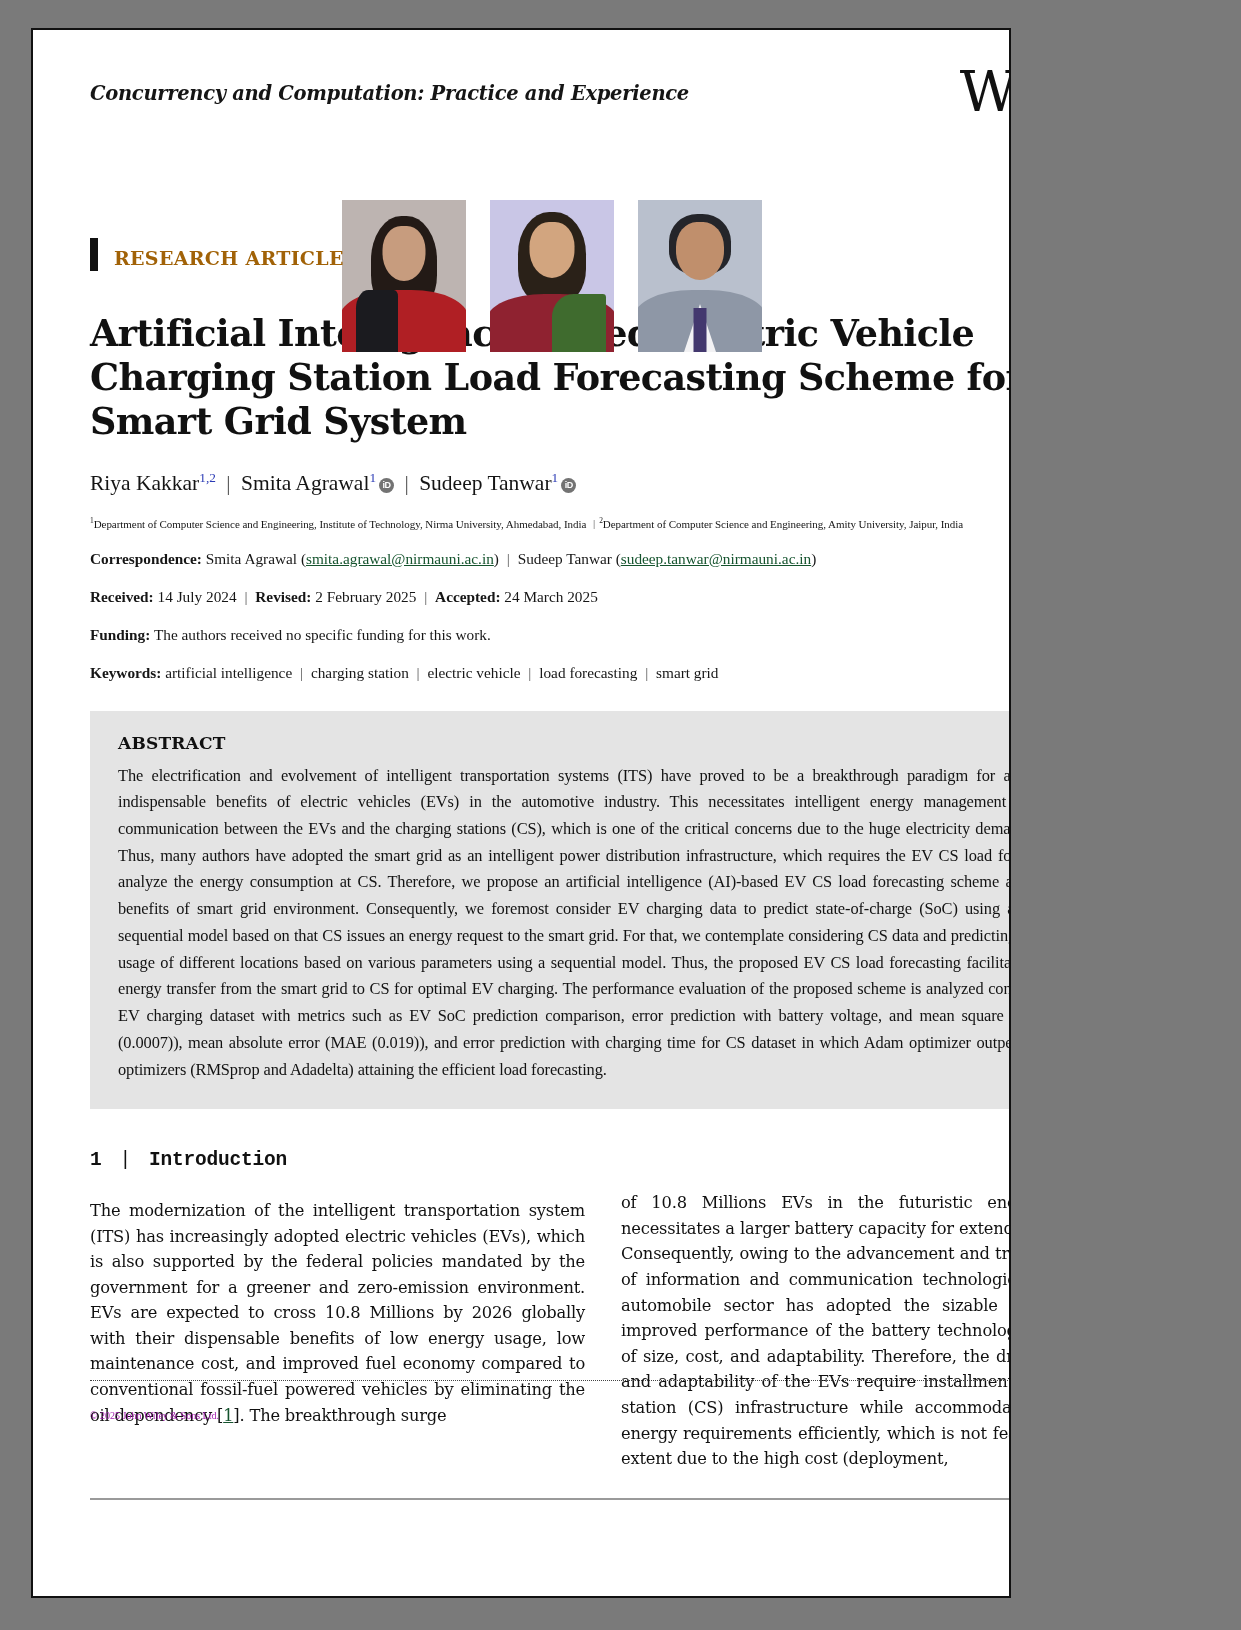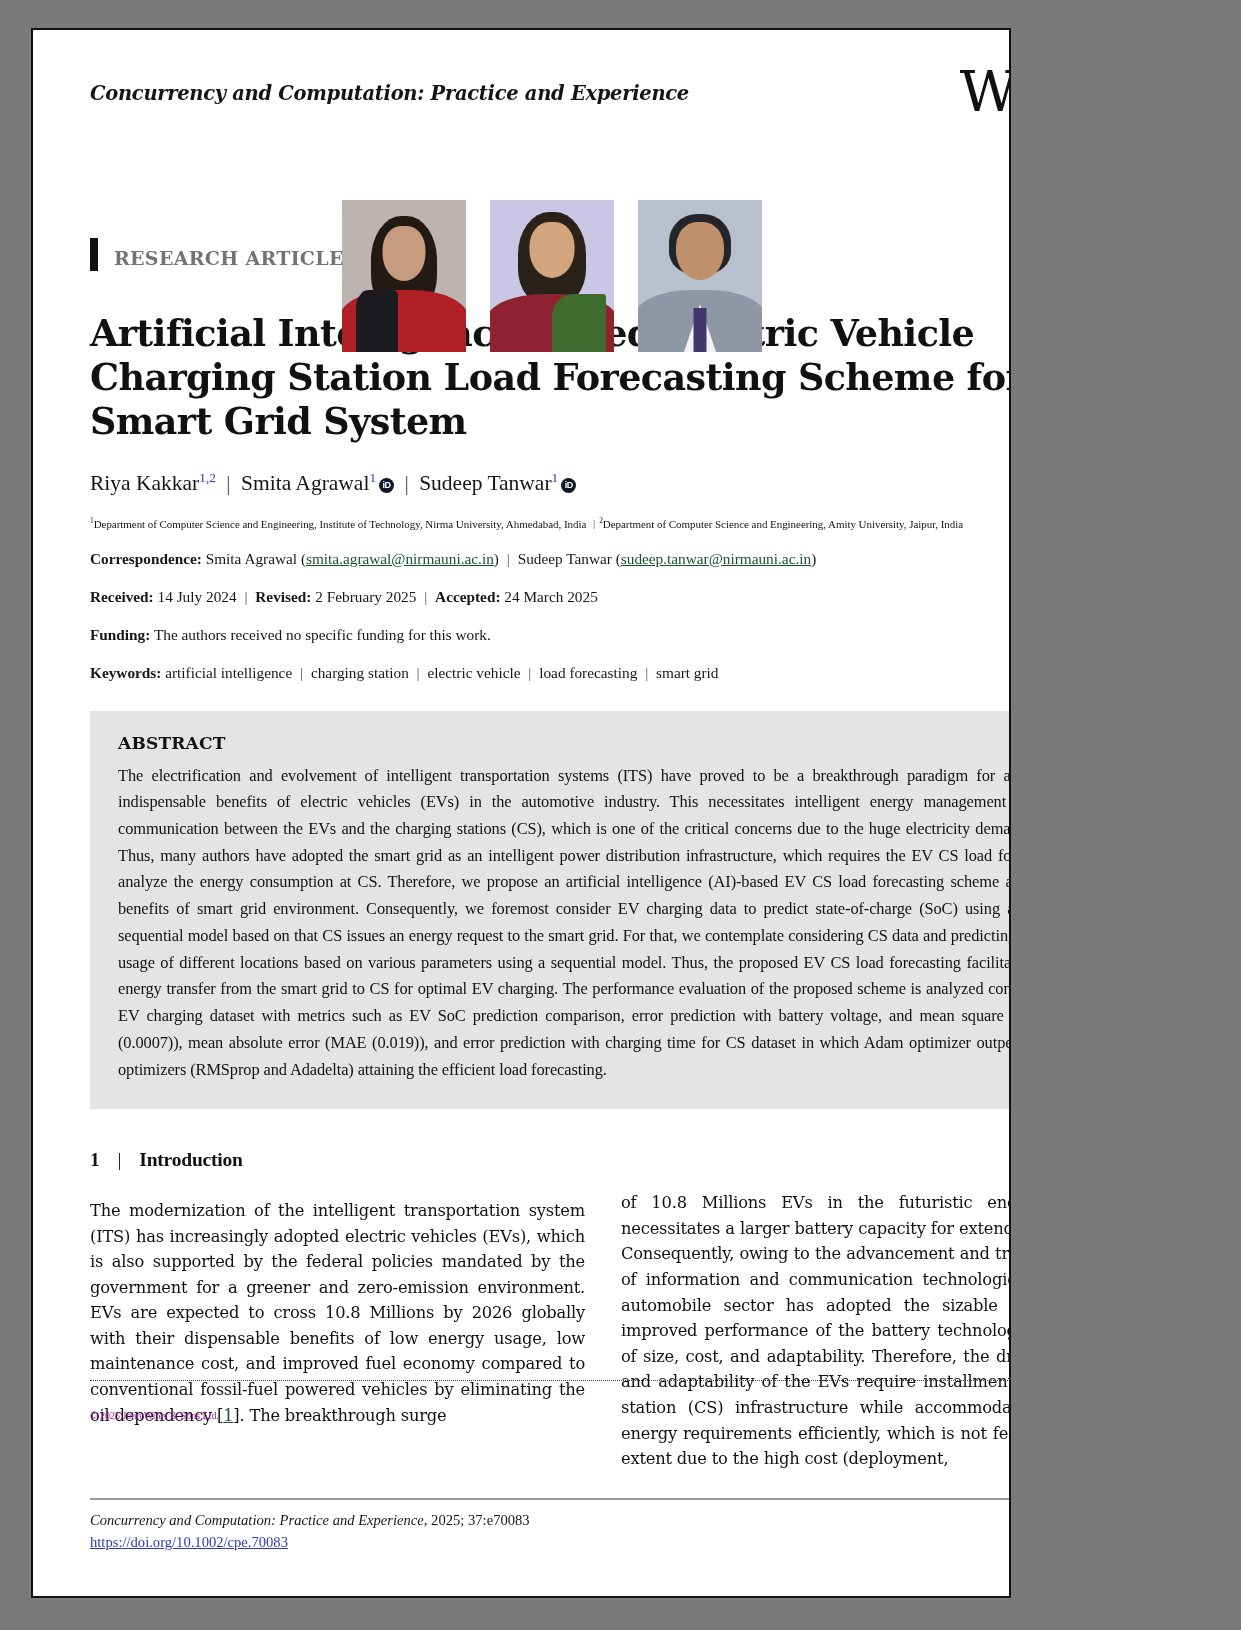--- a/index.html
+++ b/index.html
@@ -130,21 +130,21 @@
     width: 8px;
     height: 33px;
     background: #111111;
     margin-right: 16px;
   }
   .ra-text {
     font-family: "DejaVu Serif", serif;
     font-weight: bold;
     font-size: 19px;
     letter-spacing: 0.3px;
-    color: #737373;
+    color: #a16207;
     margin-top: 7px;
   }
 
   
   .title {
     font-family: "DejaVu Serif", serif;
     font-weight: bold;
     font-size: 36.5px;
     line-height: 1.21;
     letter-spacing: -0.6px;
@@ -168,21 +168,21 @@
   }
   .authors .sep {
     color: #555;
     padding: 0 5px;
   }
   .orcid {
     display: inline-block;
     width: 15px;
     height: 15px;
     border-radius: 50%;
-    background: #0f172a;
+    background: #737373;
     color: #ffffff;
     font-family: "Liberation Sans", sans-serif;
     font-size: 9px;
     font-weight: bold;
     line-height: 15px;
     text-align: center;
     vertical-align: 2px;
     margin-left: 3px;
     letter-spacing: -0.5px;
   }
@@ -224,21 +224,21 @@
     font-size: 16.4px;
     line-height: 1.63;
     text-align: justify;
     color: #121212;
     letter-spacing: -0.1px;
     hyphens: none;
   }
 
   
   .section-head {
-    font-family: Liberation Serif, serif;
+    font-family: Liberation Mono, monospace;
     font-weight: bold;
     font-size: 19.5px;
     color: #111111;
     margin: 0 0 22px 0;
   }
   .section-head .num { margin-right: 18px; }
   .section-head .bar { margin-right: 18px; font-weight: normal; }
 
   .columns {
     margin-top: 36px;
@@ -407,22 +407,15 @@
       <div class="col">
         <div class="spacer"></div>
         <p>of 10.8 Millions EVs in the futuristic energy market necessitates a larger battery capacity for extended traveling. Consequently, owing to the advancement and transformation of information and communication technologies (ICT), the automobile sector has adopted the sizable battery with improved performance of the battery technologies in terms of size, cost, and adaptability. Therefore, the drastic growth and adaptability of the EVs require installment of charging station (CS) infrastructure while accommodating the EV energy requirements efficiently, which is not feasible to that extent due to the high cost (deployment,</p>
       </div>
     </div>
 
     <div class="dashrule"></div>
     <div class="copyright">© 2025 John Wiley &amp; Sons Ltd.</div>
 
     <div class="footrule"></div>
-    <div class="footer">
-      <div class="footer-left">
-        <div><span class="cite">Concurrency and Computation: Practice and Experience</span><span>, 2025; 37:e70083</span></div>
-        <a class="doi" href="#">https://doi.org/10.1002/cpe.70083</a>
-      </div>
-      <div class="footer-right">1 of 10</div>
-    </div>
 
   </div>
 </div>
 
 </body></html>

